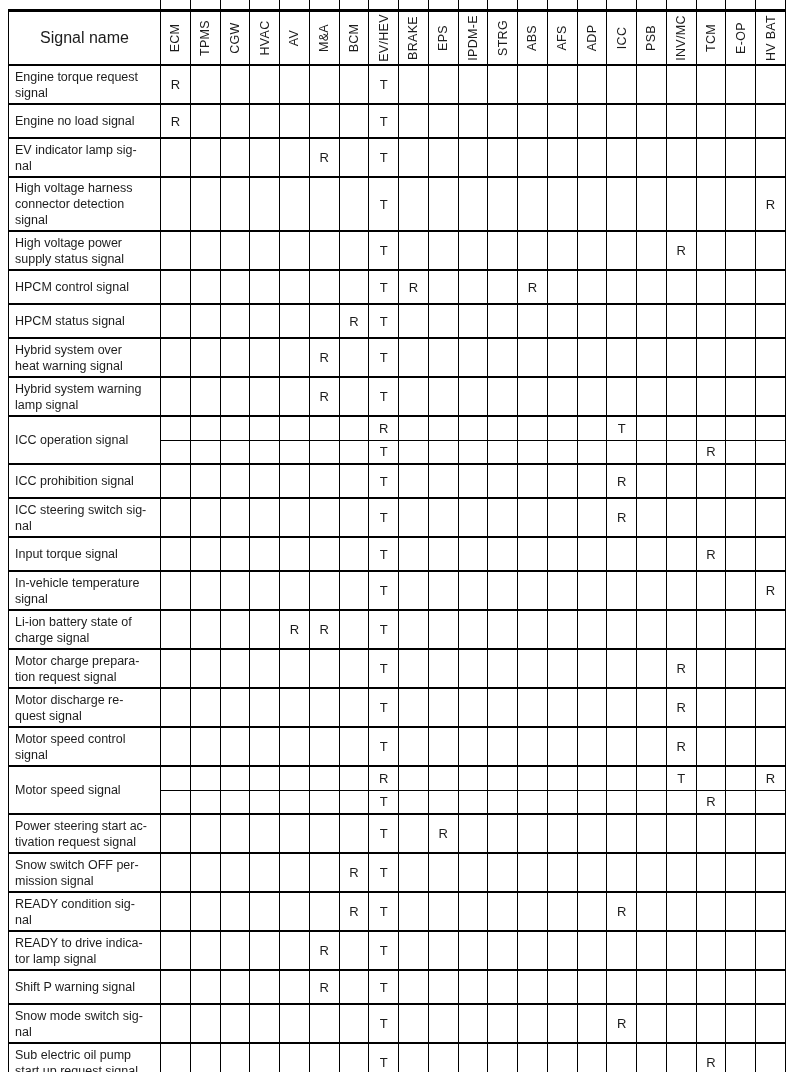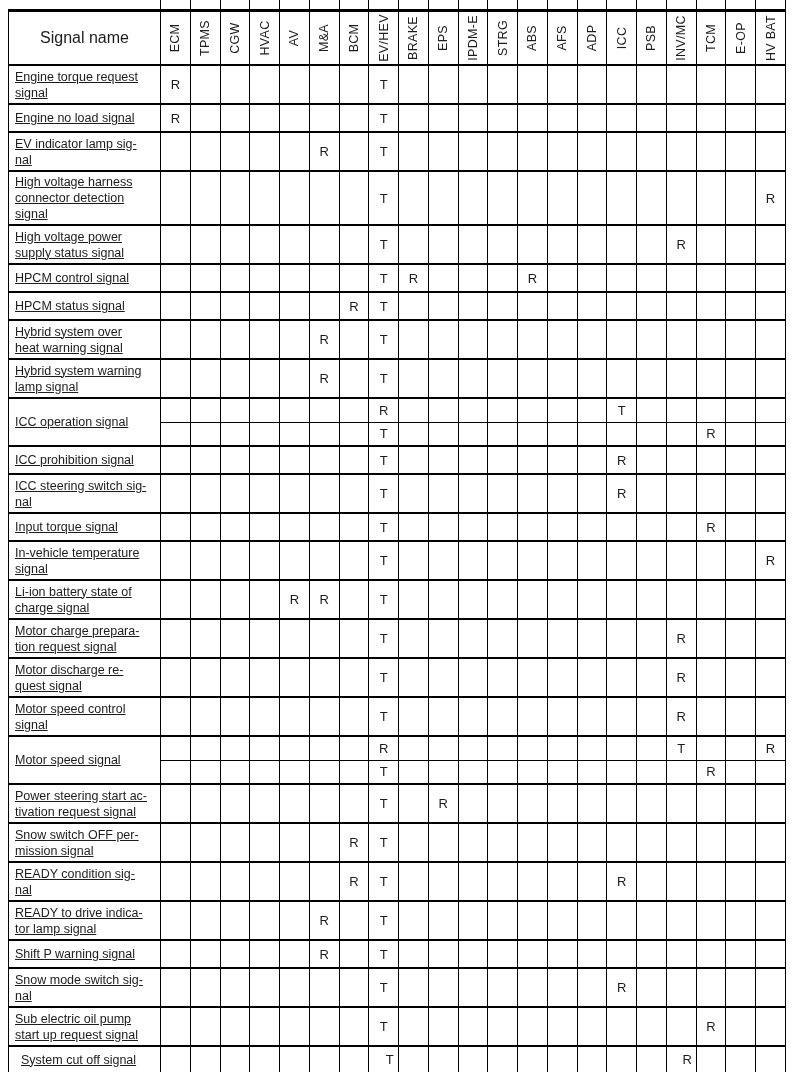--- a/index.html
+++ b/index.html
@@ -44,25 +44,24 @@
     border-bottom: 2px solid #000;
     padding: 0;
     vertical-align: middle;
   }
   td.name-cell {
     text-align: left;
     padding: 2px 3px 2px 6px;
     white-space: pre-line;
     font-size: 12.5px;
     line-height: 16px;
-    text-decoration: underline;
   }
   td.mark-cell { text-align: center; font-size: 13px; }
   td.sub-top { border-bottom: 1px solid #000; }
-  tr.h1 { height: 28px; margin-left: 39px; }
+  tr.h1 { height: 34px; margin-left: 39px; }
   tr.h2 { height: 39px; }
   tr.h3 { height: 52px; }
   tr.h-sub { height: 24px; }
   tbody tr:last-child td { border-bottom: 4px solid #3b82f6; padding-left: 12px; }
 </style>
 </head>
 <body>
 
 <table class="signal-table">
   <colgroup>

